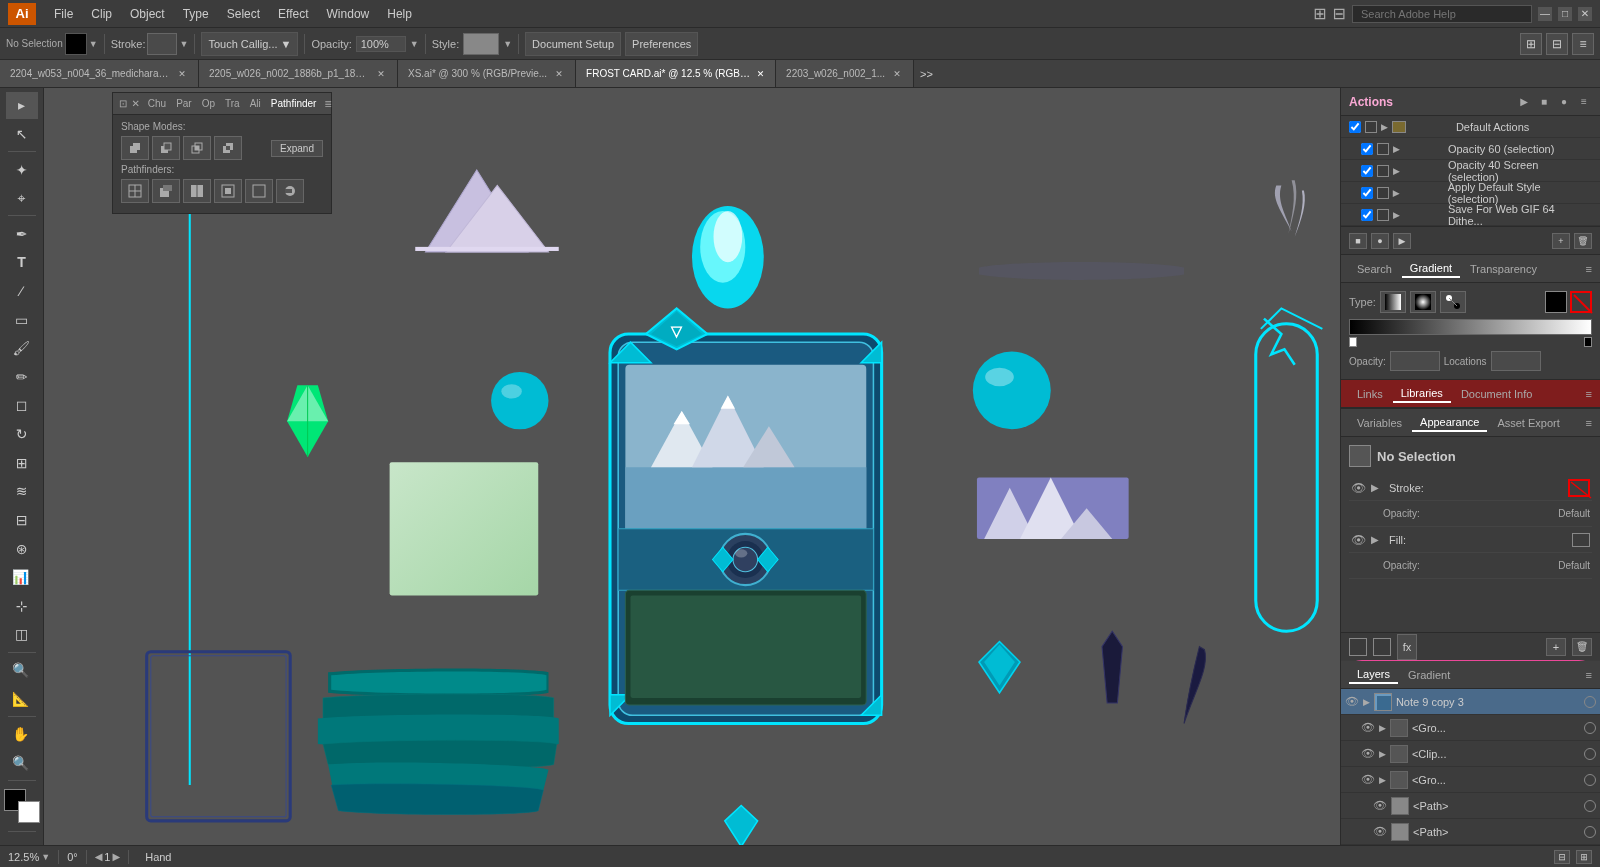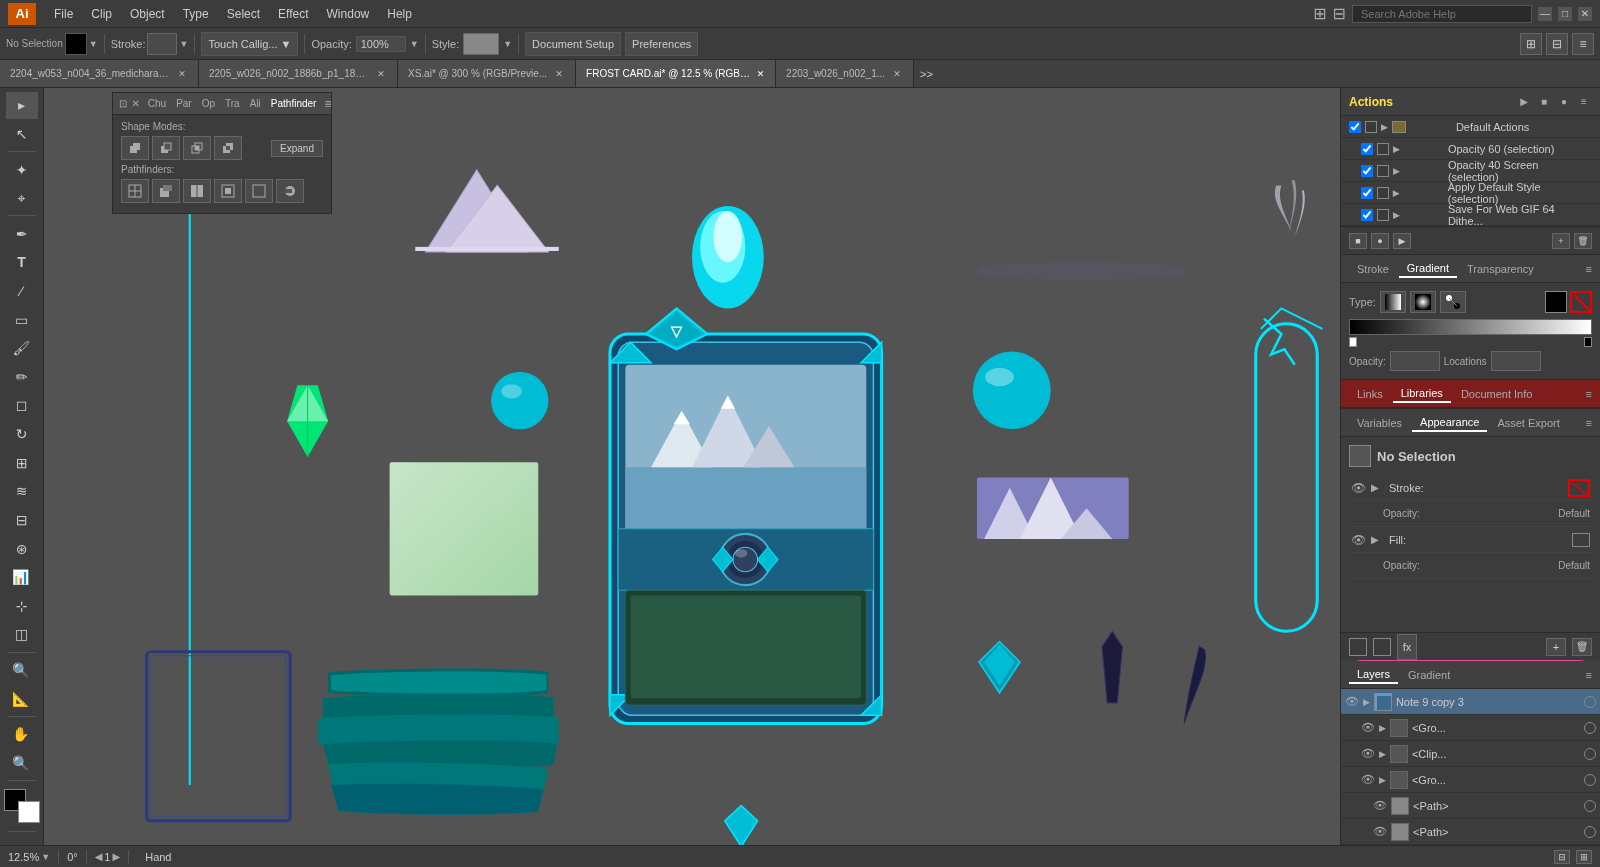--- a/index.html
+++ b/index.html
@@ -99,21 +99,21 @@
     }
 
     
     #actions-panel {
       background: #3c3c3c; border-bottom: 1px solid #2a2a2a;
     }
     .rpanel-header {
       height: 28px; background: #404040; display: flex; align-items: center;
       padding: 0 8px; border-bottom: 1px solid #2a2a2a;
     }
-    .rpanel-title { font-size: 12px; font-weight: bold; color: #fde047; flex: 1; }
+    .rpanel-title { font-size: 12px; font-weight: bold; color: #f9a8d4; flex: 1; }
     .rpanel-actions { display: flex; gap: 4px; }
     .rpanel-btn { width: 16px; height: 16px; display: flex; align-items: center; justify-content: center; font-size: 10px; cursor: pointer; color: #aaa; }
 
     .action-row {
       height: 22px; display: flex; align-items: center; padding: 0 8px; gap: 4px;
       border-bottom: 1px solid #333;
     }
     .action-check { width: 12px; height: 12px; }
     .action-folder-icon { width: 14px; height: 12px; background: #7a6a30; border: 1px solid #888; margin-right: 2px; }
     .action-label { font-size: 11px; color: #ccc; padding-left: 44px; }
@@ -586,21 +586,21 @@
         <div style="width:18px;height:16px;background:#4a4a4a;border:1px solid #666;display:flex;align-items:center;justify-content:center;font-size:9px;cursor:pointer;">■</div>
         <div style="width:18px;height:16px;background:#4a4a4a;border:1px solid #666;display:flex;align-items:center;justify-content:center;font-size:9px;cursor:pointer;">●</div>
         <div style="width:18px;height:16px;background:#4a4a4a;border:1px solid #666;display:flex;align-items:center;justify-content:center;font-size:9px;cursor:pointer;">▶</div>
         <div style="width:18px;height:16px;background:#4a4a4a;border:1px solid #666;display:flex;align-items:center;justify-content:center;font-size:9px;cursor:pointer;margin-left:auto;">+</div>
         <div style="width:18px;height:16px;background:#4a4a4a;border:1px solid #666;display:flex;align-items:center;justify-content:center;font-size:9px;cursor:pointer;">🗑</div>
       </div>
     </div>
 
     <div id="gradient-panel">
       <div class="panel-tabs-bar">
-        <span class="ptab">Stroke</span>
+        <span class="ptab">Search</span>
         <span class="ptab active">Gradient</span>
         <span class="ptab">Transparency</span>
         <div style="margin-left:auto;font-size:11px;color:#aaa;cursor:pointer;">≡</div>
       </div>
       <div class="gradient-body">
         <div class="gradient-type-row">
           <span class="gradient-type-label">Type:</span>
           <div class="gradient-type-btn">
             <svg width="16" height="16">
                 <defs>

